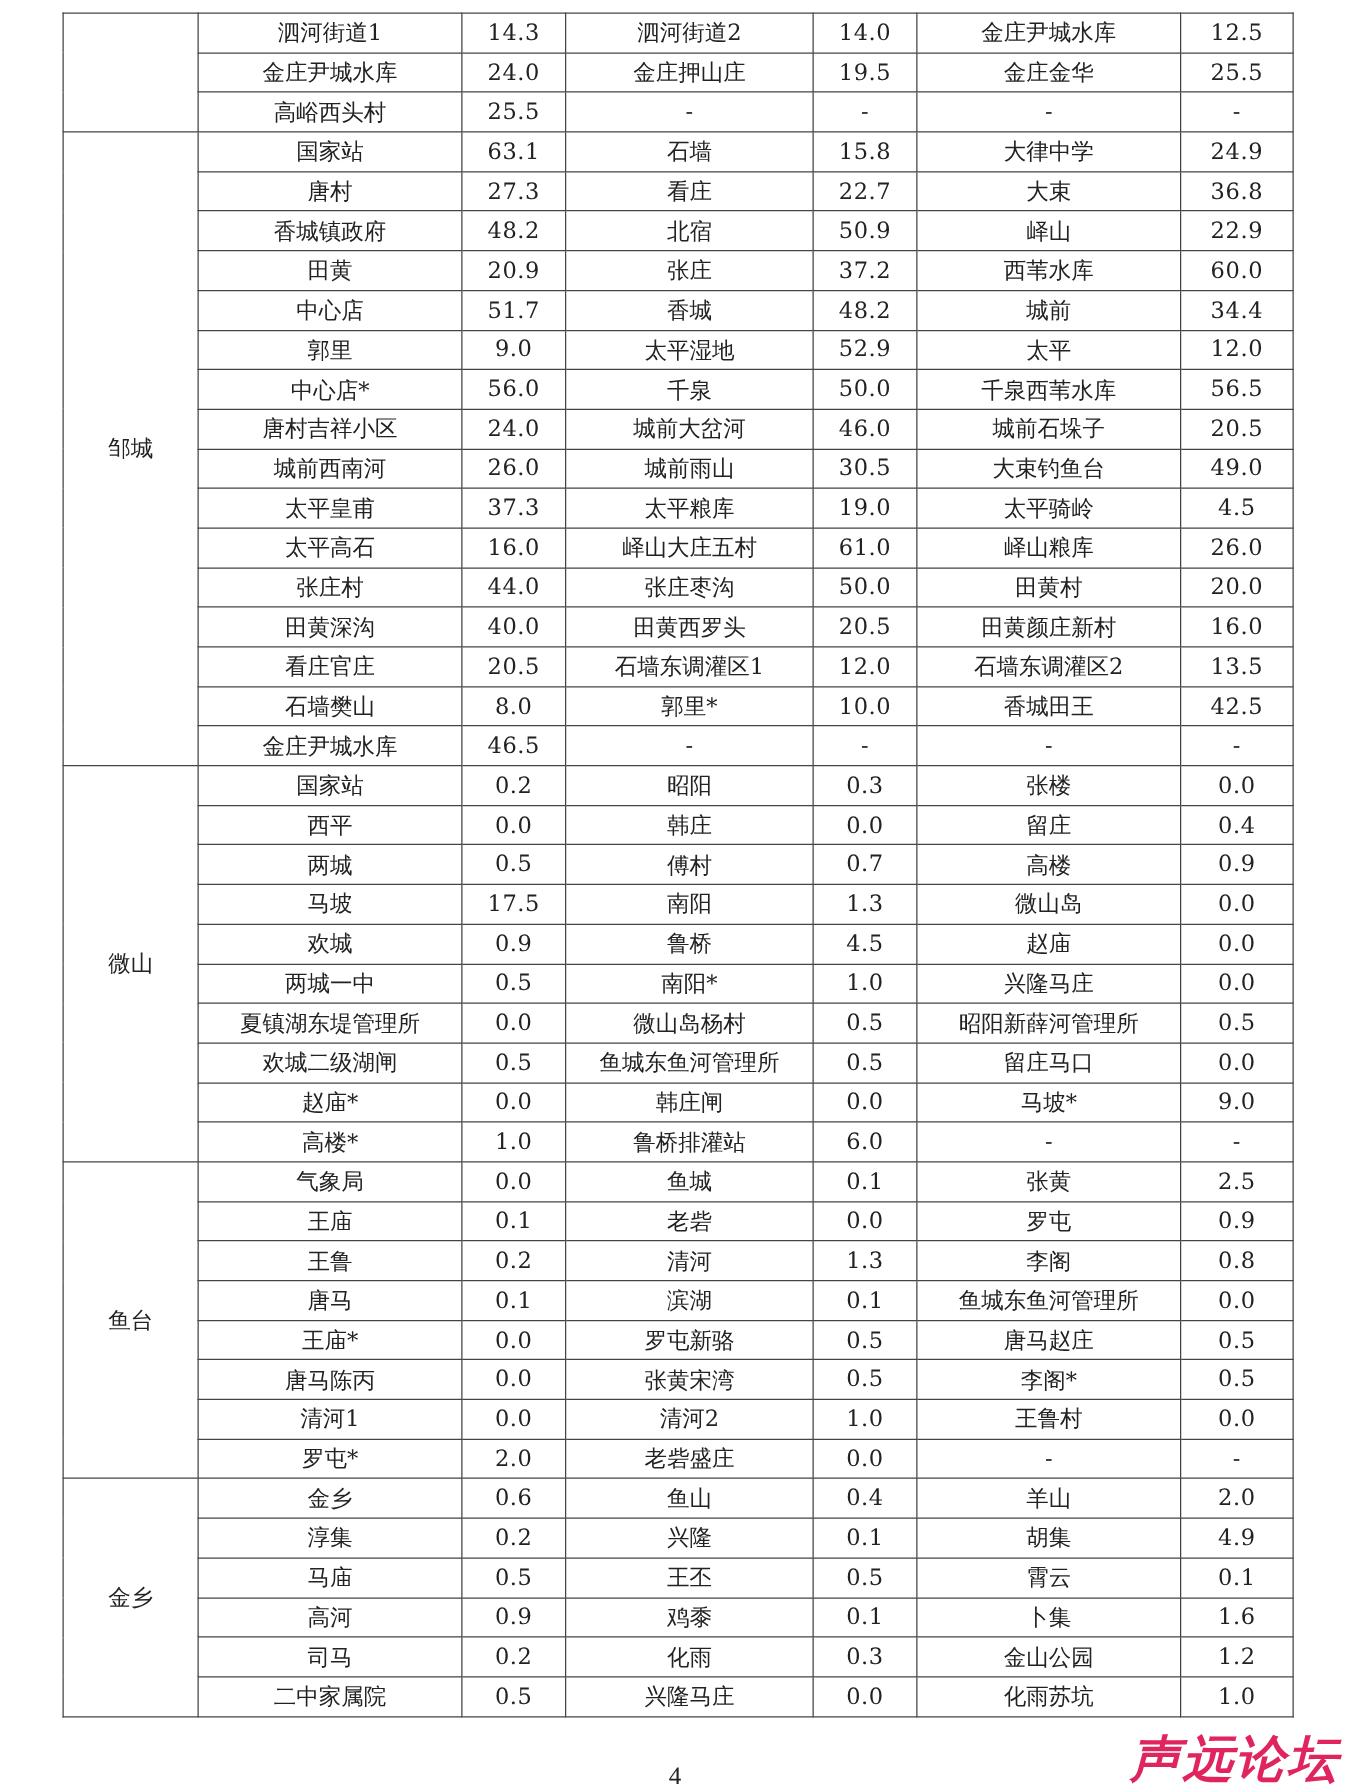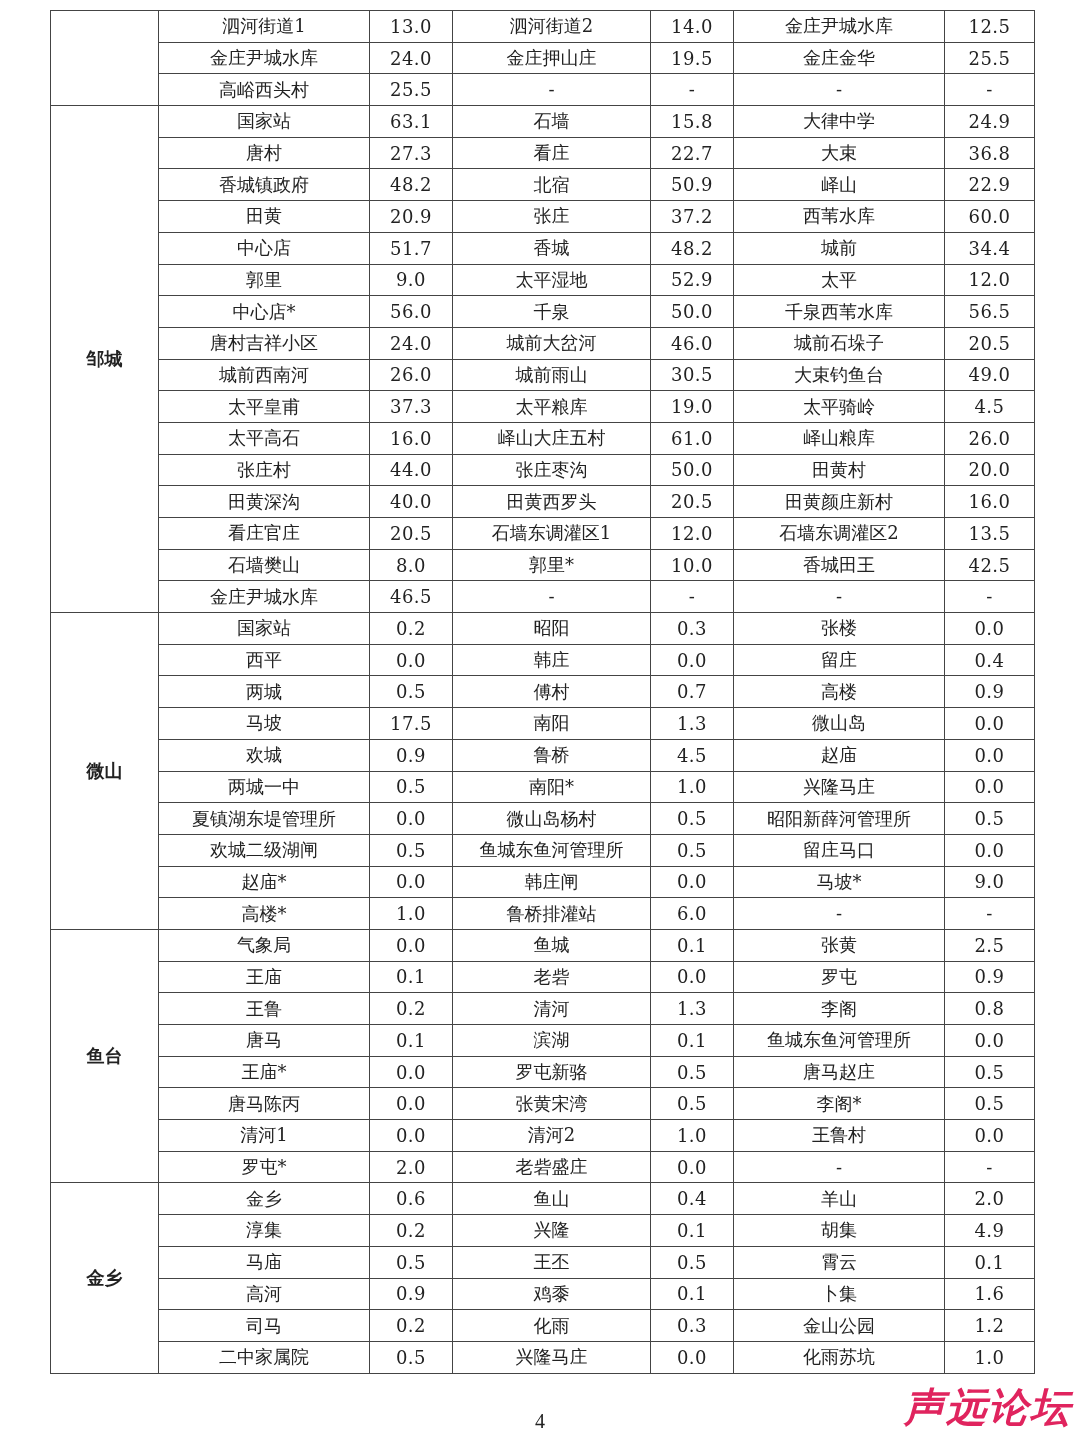--- a/index.html
+++ b/index.html
@@ -2,21 +2,21 @@
 <html><head>
 <meta charset="utf-8">
 <style>
   html, body { margin: 0; padding: 0; background: #ffffff; }
   body { width: 1080px; height: 1431px; position: relative; overflow: hidden;
          font-family: "DejaVu Serif", "Liberation Serif", serif; color: #222; }
   table.rain { position: absolute; left: 50px; top: 10px; border-collapse: collapse;
                table-layout: fixed; width: 984px; }
   table.rain td { border: 1.5px solid #444; height: 30.7px; padding: 0; text-align: center;
                   vertical-align: middle; font-size: 18px; white-space: nowrap; overflow: hidden; }
-  td.county { font-family: "DejaVu Sans", "Liberation Sans", sans-serif; font-weight: bold; font-size: 18px; }
+  td.county { font-family: "DejaVu Sans", "Liberation Sans", sans-serif; font-weight: normal; font-size: 18px; }
   td.num { font-size: 18px; letter-spacing: 0.5px; }
   col.c0 { width: 108px; } col.c1 { width: 211px; } col.c2 { width: 83px; }
   col.c3 { width: 198px; } col.c4 { width: 83px; } col.c5 { width: 211px; } col.c6 { width: 90px; }
   .page-num { position: absolute; top: 1410px; left: 0; width: 1080px; text-align: center;
               font-family: "Liberation Serif", serif; font-size: 20px; color: #222; }
   .watermark { position: absolute; right: 8px; top: 1380px; font-family: "DejaVu Sans", sans-serif;
                font-weight: bold; font-style: italic; font-size: 40px; color: #e0245e; letter-spacing: 2px; }
 </style>
 </head>
 <body>
@@ -28,21 +28,21 @@
       <col class="c2">
       <col class="c3">
       <col class="c4">
       <col class="c5">
       <col class="c6">
   </colgroup>
   <tbody id="rain-body">
       <tr>
         <td class="county" rowspan="3"></td>
         <td>泗河街道1</td>
-        <td class="num">13.0</td>
+        <td class="num">14.3</td>
         <td>泗河街道2</td>
         <td class="num">14.0</td>
         <td>金庄尹城水库</td>
         <td class="num">12.5</td>
       </tr>
       <tr>
         <td>金庄尹城水库</td>
         <td class="num">24.0</td>
         <td>金庄押山庄</td>
         <td class="num">19.5</td>

